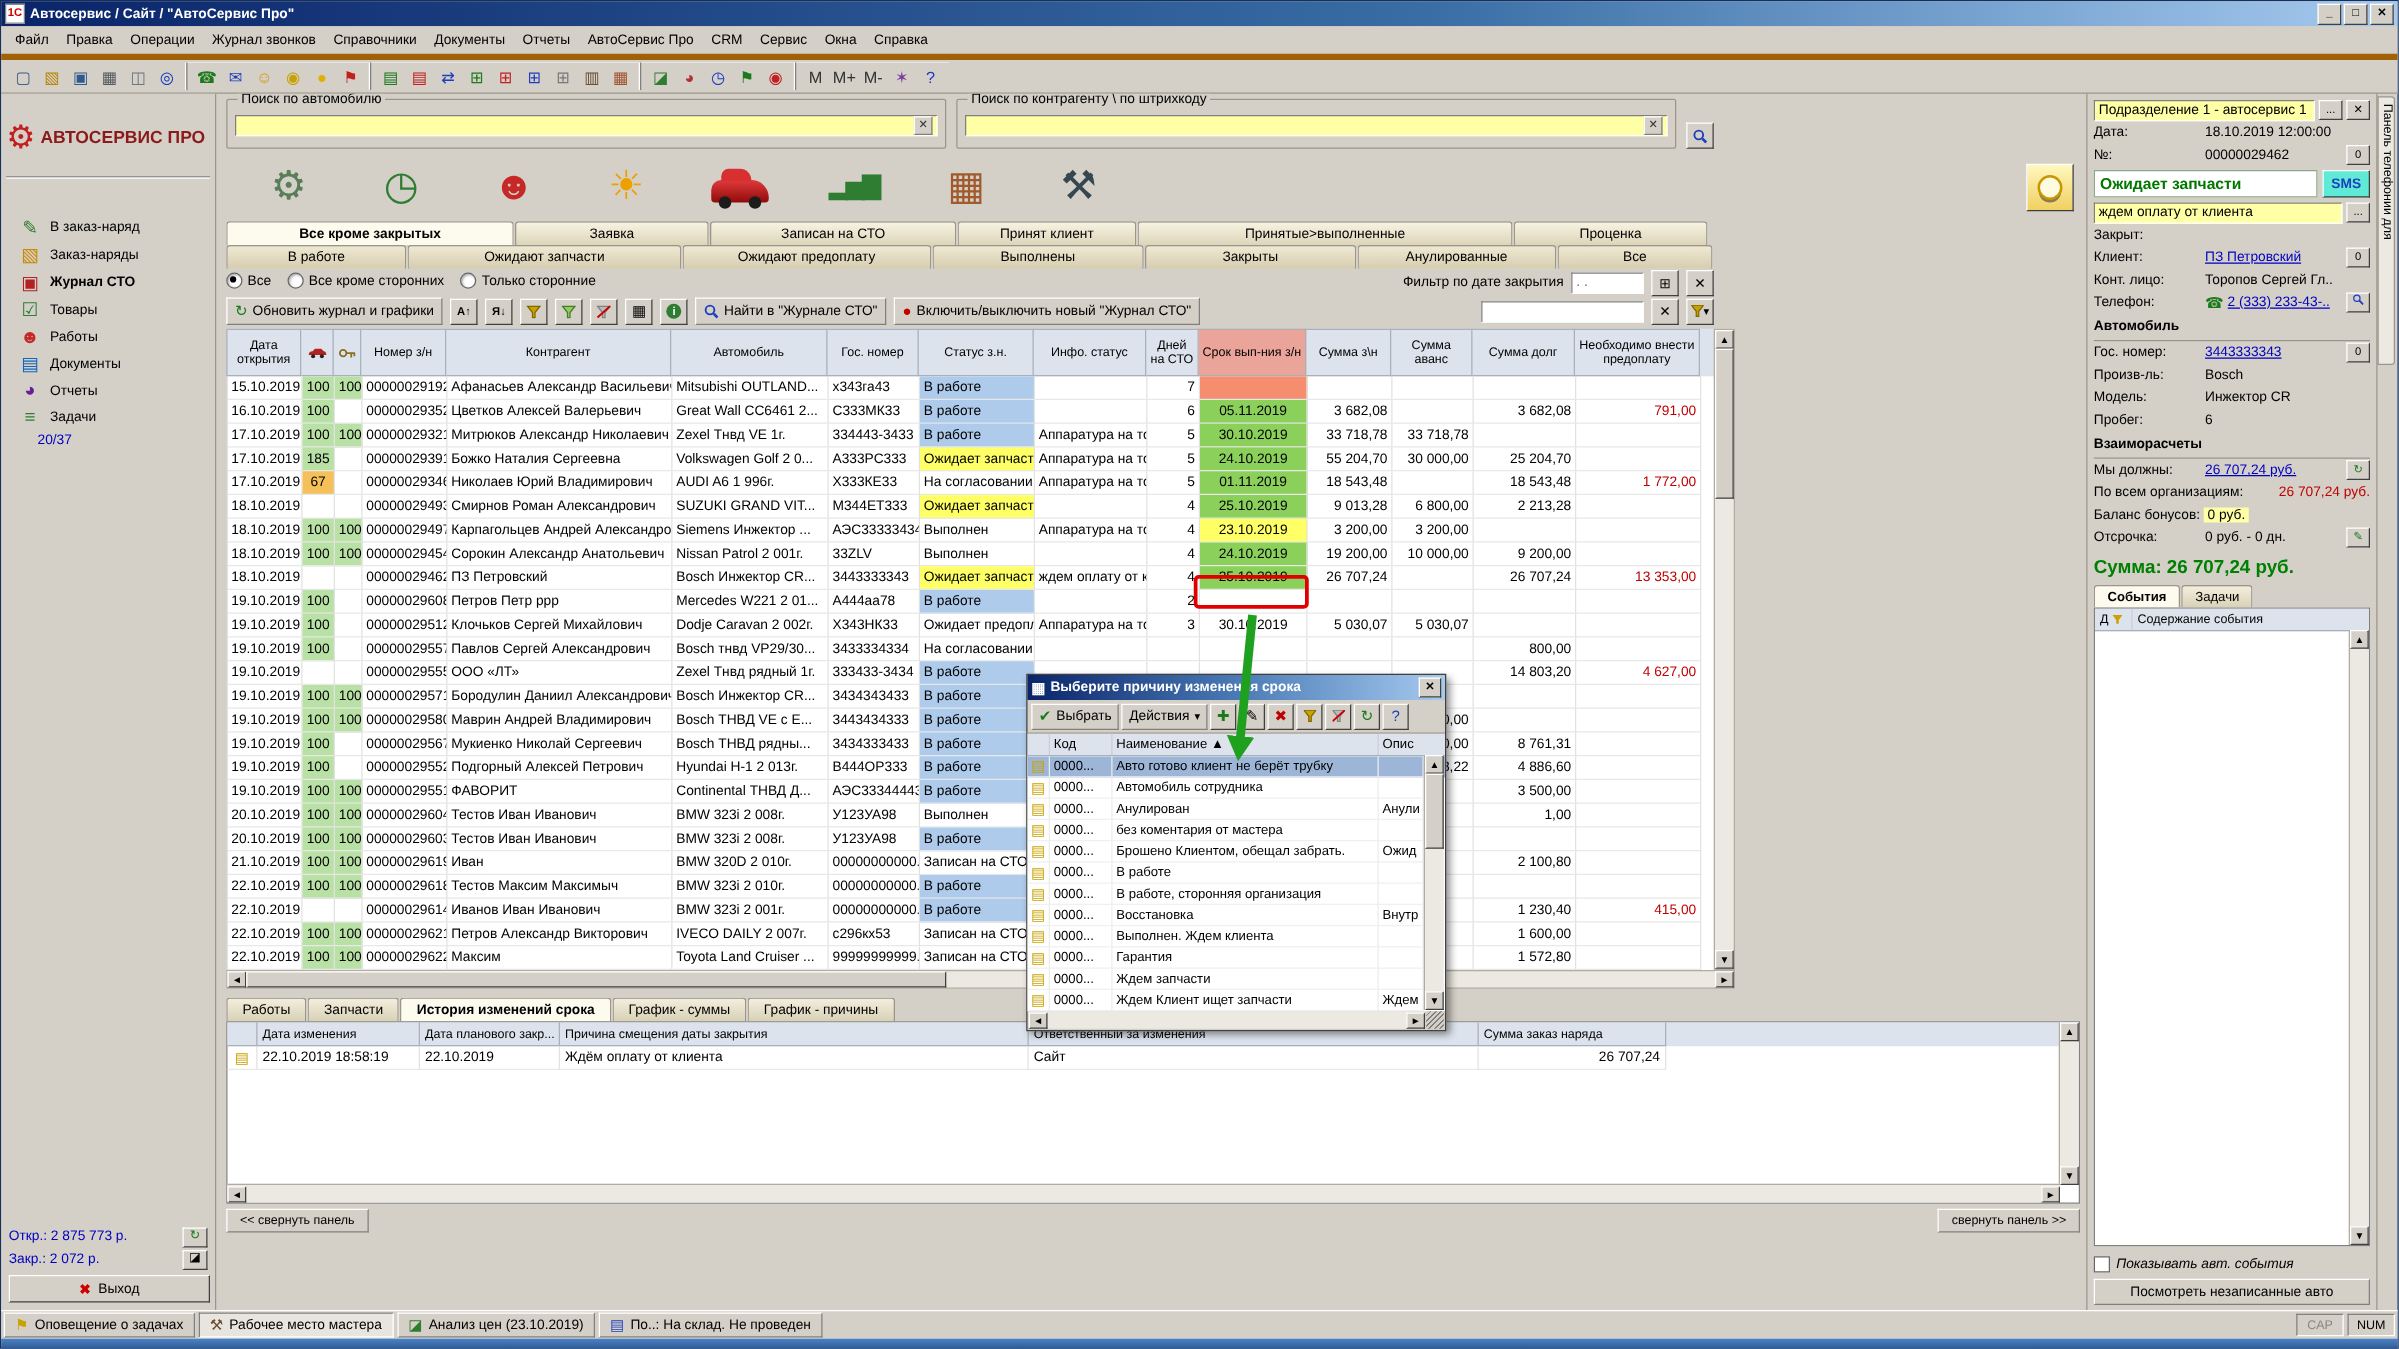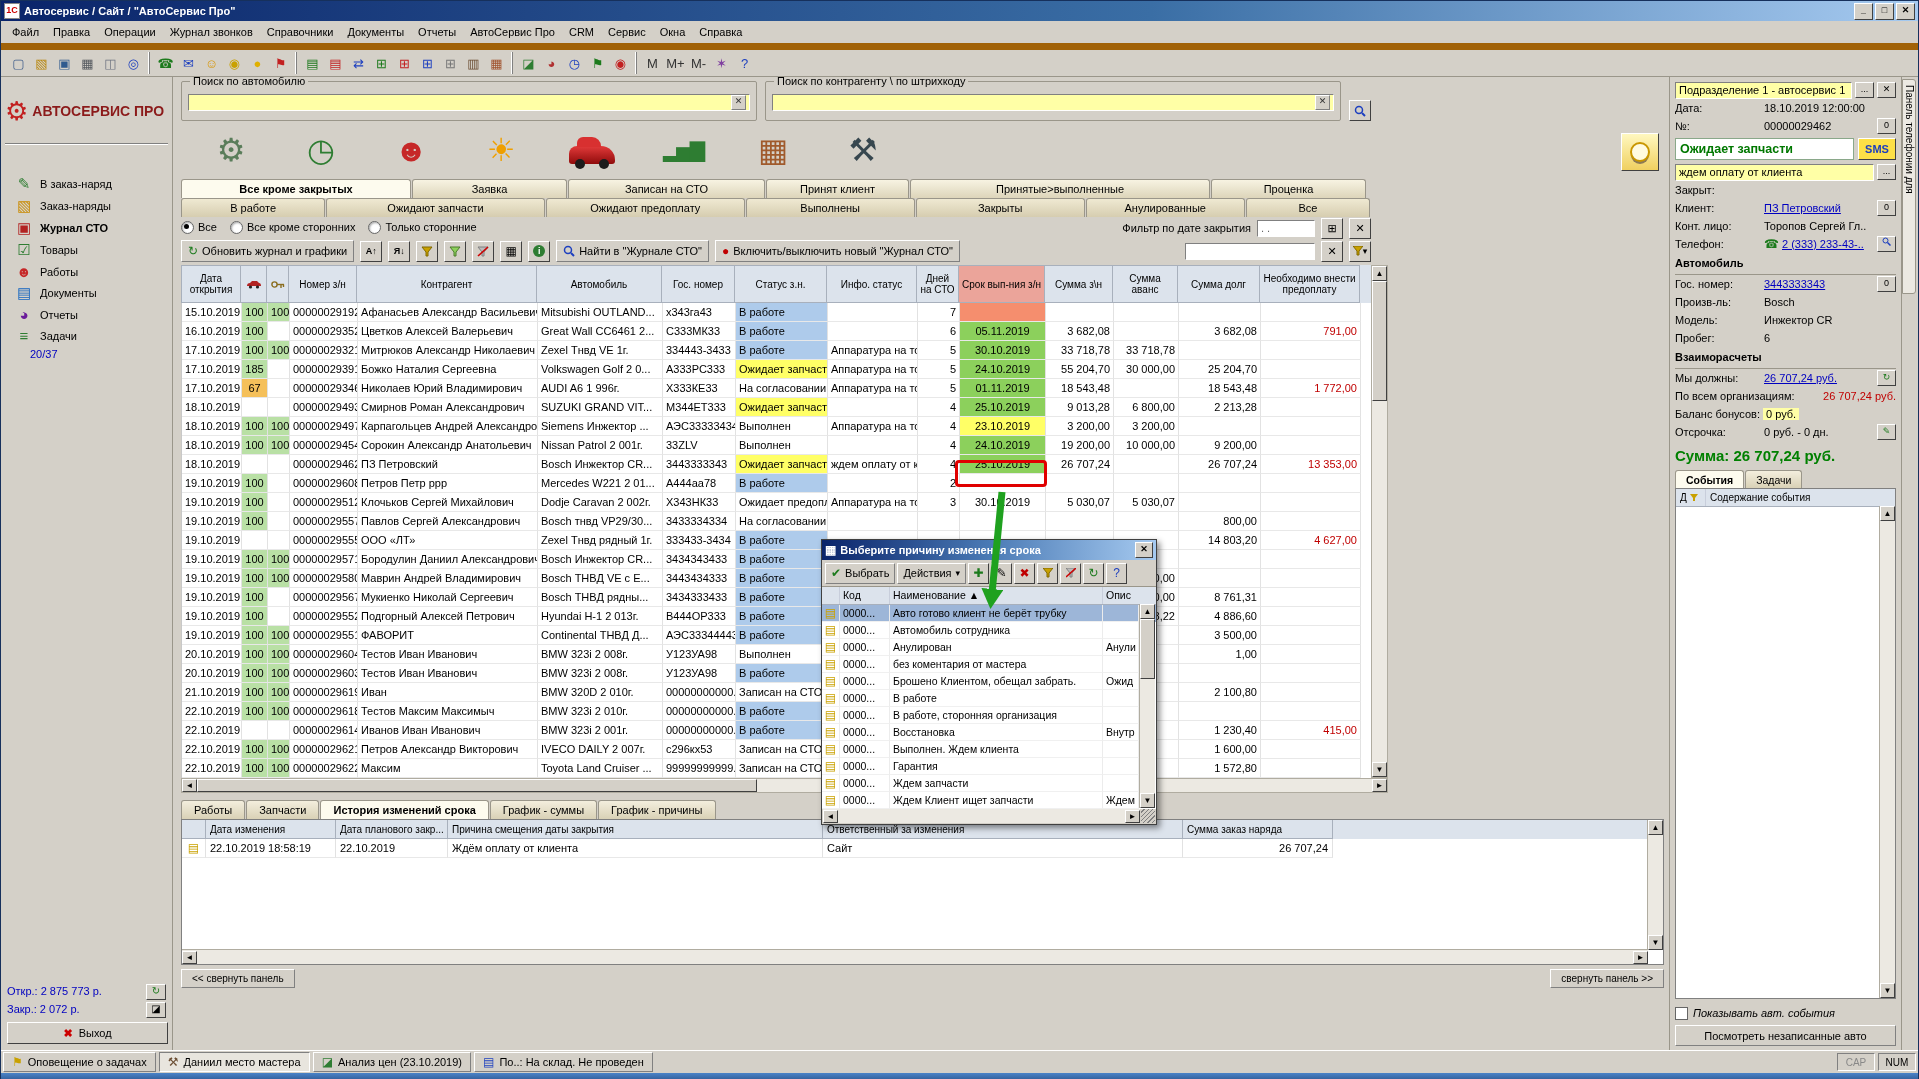--- a/index.html
+++ b/index.html
@@ -3,21 +3,21 @@
 <meta charset="utf-8">
 <style>
   html,body{margin:0;padding:0;background:#3a6ea5;}
   body{width:1919px;height:1079px;overflow:hidden;font-family:"Liberation Sans",sans-serif;font-size:11px;color:#000;}
   .app{width:1919px;height:1079px;position:relative;background:#d4d0c8;border:1px solid #16305c;box-sizing:border-box;}
   
   .tbar{height:20px;background:linear-gradient(90deg,#0a246a,#3a6ea5 60%,#a6caf0);color:#fff;display:flex;align-items:center;padding:0 3px;font-weight:bold;}
   .appico{width:14px;height:14px;background:#fff;border:1px solid #888;color:#c00;font-size:9px;font-weight:bold;text-align:center;line-height:13px;margin-right:4px;}
   .tbar .ttl{flex:1;white-space:nowrap;overflow:hidden;}
   .wbtn{width:17px;height:15px;margin-left:2px;background:#d4d0c8;color:#000;border:1px solid;border-color:#fff #404040 #404040 #fff;font-size:9px;text-align:center;line-height:13px;}
-  .menubar{height:22px;background:#d4d0c8;display:flex;align-items:center;padding:0 4px;border-bottom:7px solid #a16207;}
+  .menubar{height:22px;background:#d4d0c8;display:flex;align-items:center;padding:0 4px;border-bottom:5px solid #a16207;}
   .mi{padding:2px 7px;cursor:default;}
   .tools{height:26px;display:flex;align-items:center;background:#d4d0c8;border-bottom:1px solid #9a968a;padding-left:2px;}
   .tgrp{display:flex;align-items:center;padding:0 4px;height:22px;}
   .tgrp + .tgrp{border-left:1px solid #808080;box-shadow:-1px 0 0 #fff;}
   .tbi{width:19px;height:18px;display:inline-flex;align-items:center;justify-content:center;font-size:13px;margin:0 1px;border:1px solid transparent;}
   
   .main{display:flex;height:973px;}
   .side{width:172px;background:#d4d0c8;border-right:1px solid #9a968a;position:relative;padding:6px 4px;box-sizing:border-box;}
   .center{flex:1;position:relative;padding:4px 0 0 8px;overflow:hidden;}
   .rpanel{width:232px;border-left:1px solid #9a968a;padding:4px 5px;box-sizing:border-box;display:flex;flex-direction:column;}
@@ -141,21 +141,21 @@
   .redbox{position:absolute;left:954px;top:459px;width:92px;height:27px;border:3px solid #e00000;border-radius:4px;z-index:60;box-sizing:border-box;}
   .arrowsvg{position:absolute;left:0;top:0;width:1919px;height:1079px;z-index:61;pointer-events:none;}
   
   .prow{display:flex;align-items:center;min-height:18px;gap:3px;}
   .plbl{width:86px;flex:none;}
   .pval{flex:1;white-space:nowrap;overflow:hidden;}
   .lnkb{color:#0000c0;text-decoration:underline;white-space:nowrap;overflow:hidden;}
   .att{width:17px;height:14px;flex:none;border:1px solid;border-color:#fff #404040 #404040 #fff;background:#d4d0c8;font-size:9px;text-align:center;line-height:12px;}
   .statbox{display:flex;align-items:center;gap:4px;margin:3px 0;}
   .statval{flex:1;border:1px solid #8aa88a;background:#fff;height:20px;display:flex;align-items:center;padding:0 4px;color:#007800;font-weight:bold;font-size:12.5px;}
-  .smsbtn{width:36px;height:20px;border:1px solid;border-color:#fff #404040 #404040 #fff;background:#fde047;color:#1d3fbf;font-weight:bold;display:flex;align-items:center;justify-content:center;}
+  .smsbtn{width:36px;height:20px;border:1px solid;border-color:#fff #404040 #404040 #fff;background:#5eead4;color:#1d3fbf;font-weight:bold;display:flex;align-items:center;justify-content:center;}
   .sect{font-weight:bold;border-bottom:1px solid #9a968a;margin-top:4px;height:17px;}
   .bonus{background:#ffffa6;padding:0 3px;}
   .bigsum{color:#008000;font-weight:bold;font-size:15px;margin:6px 0 4px 0;}
   .ptabs{display:flex;margin-top:2px;}
   .ptab{height:17px;padding:0 10px;border:1px solid #9a968a;border-bottom:none;border-radius:3px 3px 0 0;background:linear-gradient(#f3eedd,#d9d1b6);display:inline-flex;align-items:center;margin-right:1px;font-size:10.5px;}
   .ptab.active{background:#fdfbee;font-weight:bold;}
   .egrid{flex:1;min-height:0;position:relative;background:#fff;border:1px solid #808080;box-sizing:border-box;}
   .ehead{display:flex;height:17px;background:#dce3ec;border-bottom:1px solid #a8b0bc;}
   .ehc{border-right:1px solid #c8cedb;box-sizing:border-box;font-size:10px;display:flex;align-items:center;gap:3px;padding:0 4px;}
   .ew1{width:30px}.ewf{flex:1;border-right:none;}
@@ -1154,21 +1154,21 @@
     <span>
       
     
         <span class="sbi">
           <span class="g" style="color: rgb(201, 161, 0);">⚑</span>
           <span>Оповещение о задачах</span>
         </span>
       
         <span class="sbi pressed">
           <span class="g" style="color: rgb(107, 77, 50);">⚒</span>
-          <span>Даниил место мастера</span>
+          <span>Рабочее место мастера</span>
         </span>
       
         <span class="sbi">
           <span class="g" style="color: rgb(46, 125, 50);">◪</span>
           <span>Анализ цен (23.10.2019)</span>
         </span>
       
         <span class="sbi">
           <span class="g" style="color: rgb(29, 63, 191);">▤</span>
           <span>По..: На склад. Не проведен</span>

